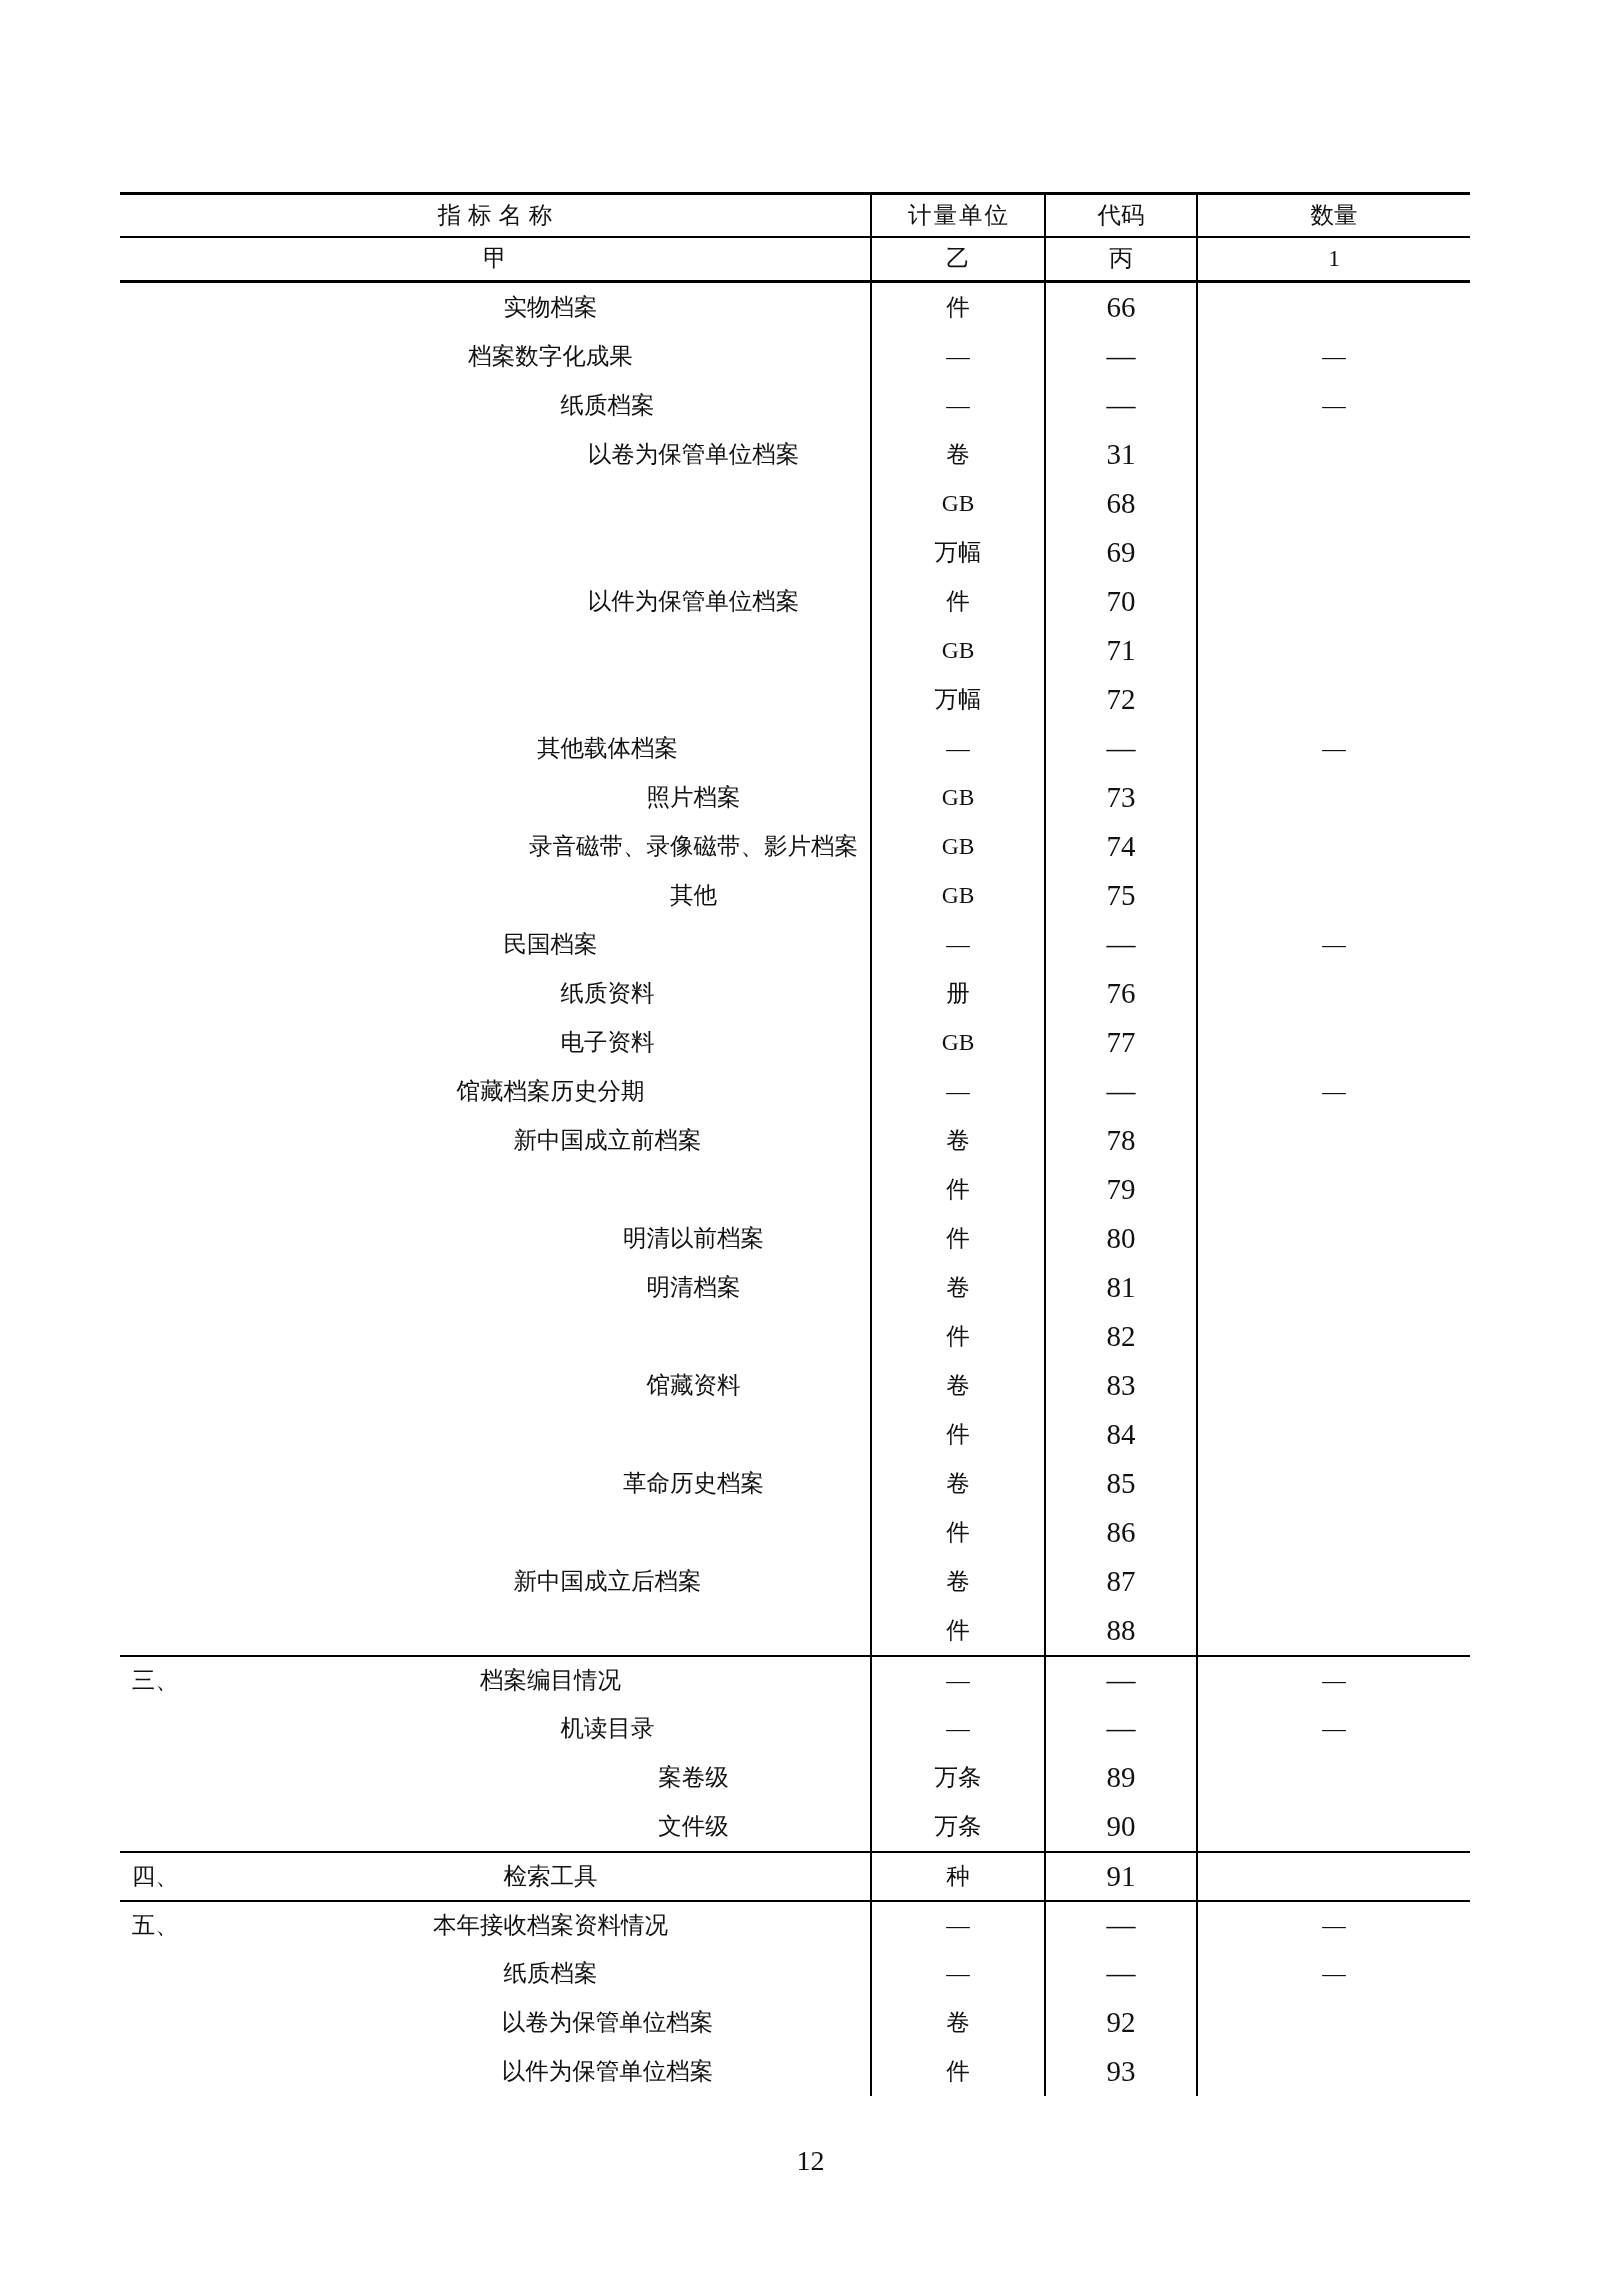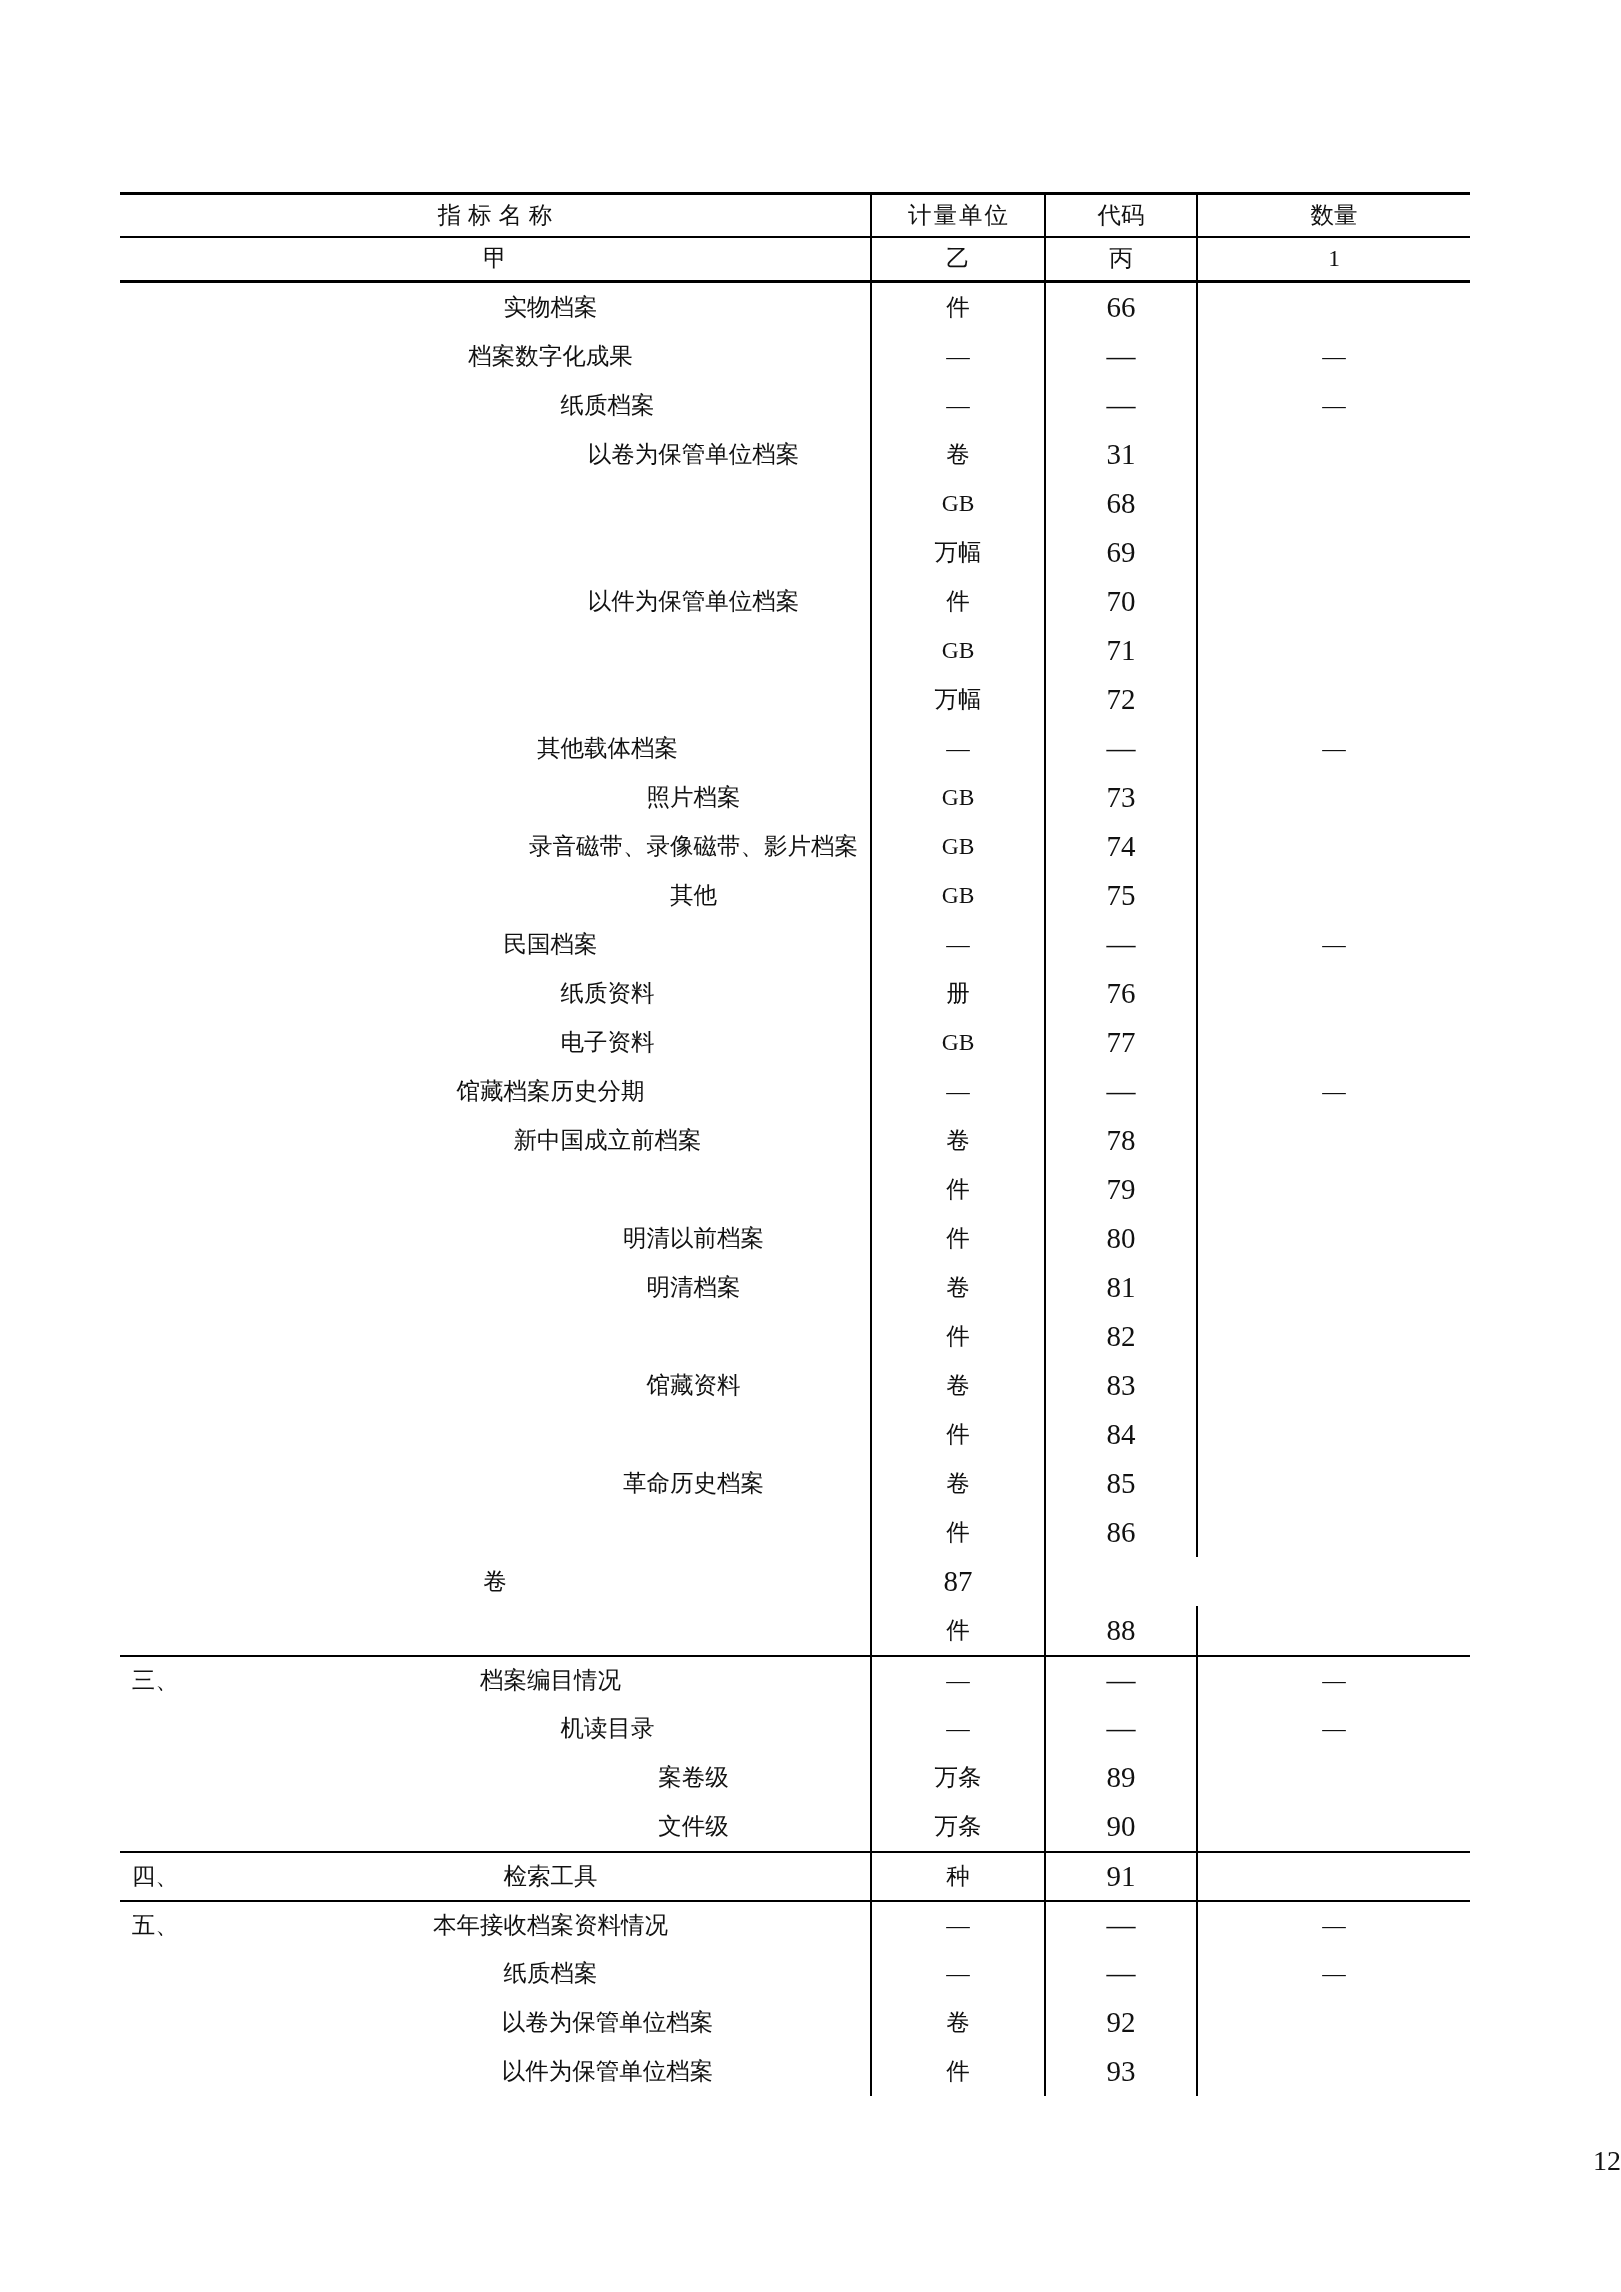--- a/index.html
+++ b/index.html
@@ -32,21 +32,21 @@
   .hdr-unit{letter-spacing:2px;text-indent:2px;}
   .data-row{height:49px;}
   .data-row.section-start{border-top:2.9px solid #000;height:49px;}
   .secno{position:absolute;left:11.8px;}
   .ind1{padding-left:111px;}
   .ind2{padding-left:225px;}
   .ind3{padding-left:397px;}
   .num{font-size:29px;}
   .page-number{
     position:absolute;left:0;top:2145px;width:1621px;
-    text-align:right;font-size:28px;
+    text-align:center;font-size:28px;
   }
 </style>
 </head>
 <body>
 
 <div class="sheet">
 
   <div class="tbl">
 
     <div class="row hdr1">
@@ -318,20 +318,24 @@
     <div class="cell c1 name">
       <span class="secno"></span>
       <span class="nm ind3"></span>
     </div>
     <div class="cell c2">件</div>
     <div class="cell c3 num">86</div>
     <div class="cell c4"></div>
   </div>
 
   <div class="row data-row">
+    <div class="cell c1 name">
+      <span class="secno"></span>
+      <span class="nm ind2">新中国成立后档案</span>
+    </div>
     <div class="cell c2">卷</div>
     <div class="cell c3 num">87</div>
     <div class="cell c4"></div>
   </div>
 
   <div class="row data-row">
     <div class="cell c1 name">
       <span class="secno"></span>
       <span class="nm ind2"></span>
     </div>

